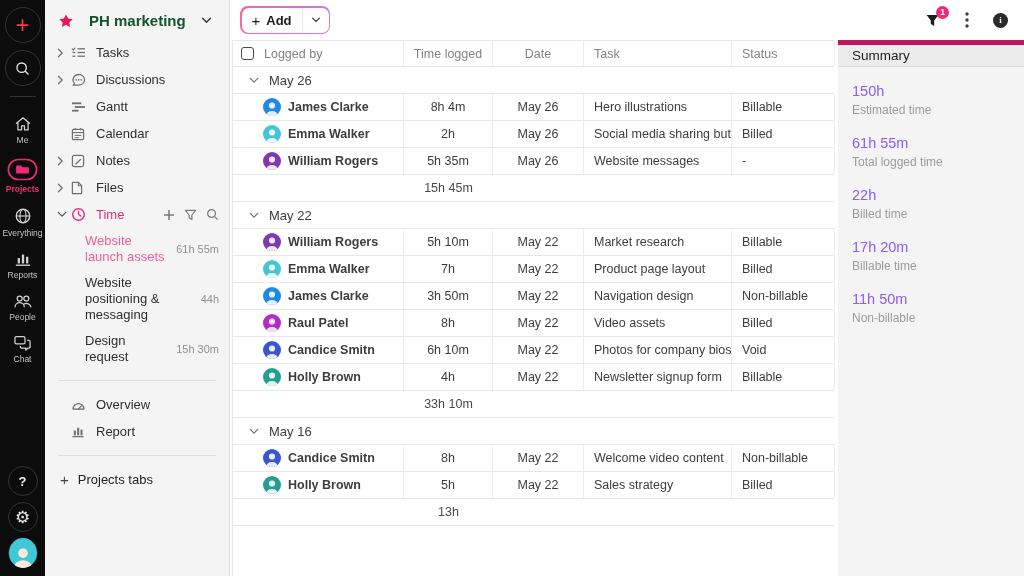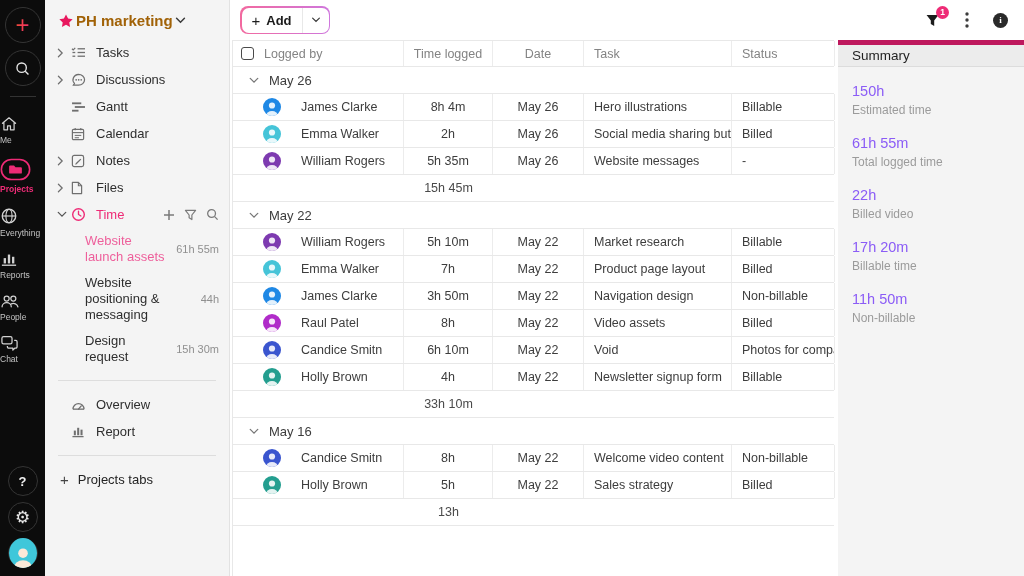--- a/index.html
+++ b/index.html
@@ -10,37 +10,37 @@
   
   .rail { width:45px; background:#0c0c0c; display:flex; flex-direction:column;
           align-items:center; flex-shrink:0; }
   .rail-circle { width:36px; height:36px; border:1px solid #343434; border-radius:50%;
                  display:flex; align-items:center; justify-content:center; margin-top:7px;
                  cursor:pointer; }
   .plus-glyph { font-size:24px; font-weight:400; line-height:1;
                 background:linear-gradient(100deg,#f4502c,#ee2b76);
                 -webkit-background-clip:text; background-clip:text; color:transparent; }
   .rail-divider { width:26px; border-top:1px solid #333; margin:10px 0 6px; }
-  .rail-item { display:flex; flex-direction:column; gap:3px;
+  .rail-item { display:flex; flex-direction:column; align-items:center; gap:3px;
                margin-top:13px; color:#c4c4c4; font-size:8.5px; cursor:pointer; width:45px; }
   .rail-item.active { color:#ee2b76; font-weight:700; }
   .rail-spacer { flex:1; }
   .rail-bottom { display:flex; flex-direction:column; align-items:center; gap:6px;
                  margin-bottom:8px; }
   .rail-circle.small { width:30px; height:30px; margin-top:0; }
   .help-glyph { color:#f0f0f0; font-size:13px; font-weight:700; }
   .gear-glyph { color:#e6e6e6; font-size:17px; line-height:1; }
   .rail-avatar { width:30px; height:30px; border-radius:50%; background:#3fc7da;
                  overflow:hidden; display:flex; align-items:flex-end; justify-content:center; }
 
   
   .sidebar { width:185px; background:#f4f4f4; border-right:1px solid #e2e2e2;
              flex-shrink:0; padding-top:8px; overflow:hidden; }
-  .proj-title { display:flex; align-items:center; gap:2px; padding:4px 10px 10px 13px;
-                font-size:15px; font-weight:700; color:#a16207; cursor:pointer; }
+  .proj-title { display:flex; align-items:center; gap:15px; padding:4px 10px 10px 13px;
+                font-size:15px; font-weight:700; color:#14532d; cursor:pointer; }
   .nav-item { display:flex; align-items:center; height:27px; padding-left:12px;
               font-size:13px; color:#2e2e2e; cursor:pointer; }
   .nav-chev { width:14px; display:flex; align-items:center; }
   .nav-ico { width:16px; margin-right:9px; display:flex; align-items:center; }
   .nav-item.time-row { color:#ee2b76; }
   .time-tools { margin-left:auto; display:flex; gap:9px; padding-right:10px; align-items:center; }
   .sub-item { display:flex; align-items:center; justify-content:space-between;
               padding:5px 10px 5px 40px; cursor:pointer; }
   .sub-name { font-size:13px; color:#2e2e2e; line-height:16px; max-width:110px; }
   .sub-item.selected .sub-name { color:#ee5f9b; }
@@ -76,21 +76,21 @@
   .c { display:flex; align-items:center; padding:0 10px; border-right:1px solid #ececec;
        overflow:hidden; white-space:nowrap; font-size:12.5px; color:#3d3d3d; height:100%; }
   .c-center { justify-content:center; }
   .thead { border-top:1px solid #e8e8e8; }
   .thead .c { color:#838383; }
   .hcell-first { gap:10px; padding-left:8px; }
   .checkbox { width:13px; height:13px; border:1.5px solid #4a4a4a; border-radius:3px;
               background:#fff; cursor:pointer; flex-shrink:0; }
   .group-row { display:flex; align-items:center; gap:10px; height:27px; padding-left:16px;
                border-bottom:1px solid #e8e8e8; font-size:13px; color:#3c3c3c; cursor:pointer; }
-  .c-name { padding-left:30px; gap:20px; }
+  .c-name { padding-left:30px; gap:7px;font-weight:bold; }
   .avatar { width:18px; height:18px; border-radius:50%; overflow:hidden; flex-shrink:0;
             display:flex; align-items:flex-end; justify-content:center; }
   .total-row { display:grid; grid-template-columns:171px 89px 91px 148px 103px; height:27px;
                border-bottom:1px solid #e8e8e8; }
   .total-cell { grid-column:2; display:flex; align-items:center; justify-content:center;
                 font-size:12.5px; color:#4a4a4a; }
 
   
   .summary { margin-left:auto; width:186px; background:#f4f4f4; height:100%;
              flex-shrink:0; }
@@ -577,22 +577,22 @@
               <span class="avatar" style="background: rgb(58, 85, 207);">
                 <svg width="18" height="17" viewBox="0 0 18 17">
                   <circle cx="9" cy="6.5" r="3.1" fill="rgba(255,255,255,.88)"></circle>
                   <path d="M3 17 a6 5 0 0 1 12 0 Z" fill="rgba(255,255,255,.88)"></path>
                 </svg>
               </span>
               <span>Candice Smitn</span>
             </div>
           <div class="c c-center">6h 10m</div>
           <div class="c c-center">May 22</div>
+          <div class="c">Photos for company bios</div>
           <div class="c">Void</div>
-          <div class="c">Photos for company bios</div>
         </div>
         <div class="trow">
           <div class="c c-name">
               <span class="avatar" style="background: rgb(35, 158, 143);">
                 <svg width="18" height="17" viewBox="0 0 18 17">
                   <circle cx="9" cy="6.5" r="3.1" fill="rgba(255,255,255,.88)"></circle>
                   <path d="M3 17 a6 5 0 0 1 12 0 Z" fill="rgba(255,255,255,.88)"></path>
                 </svg>
               </span>
               <span>Holly Brown</span>
@@ -657,21 +657,21 @@
           <div class="stat">
             <div class="stat-value">150h</div>
             <div class="stat-label">Estimated time</div>
           </div>
           <div class="stat">
             <div class="stat-value">61h 55m</div>
             <div class="stat-label">Total logged time</div>
           </div>
           <div class="stat">
             <div class="stat-value">22h</div>
-            <div class="stat-label">Billed video</div>
+            <div class="stat-label">Billed time</div>
           </div>
           <div class="stat">
             <div class="stat-value">17h 20m</div>
             <div class="stat-label">Billable time</div>
           </div>
           <div class="stat">
             <div class="stat-value">11h 50m</div>
             <div class="stat-label">Non-billable</div>
           </div>
         </div>

